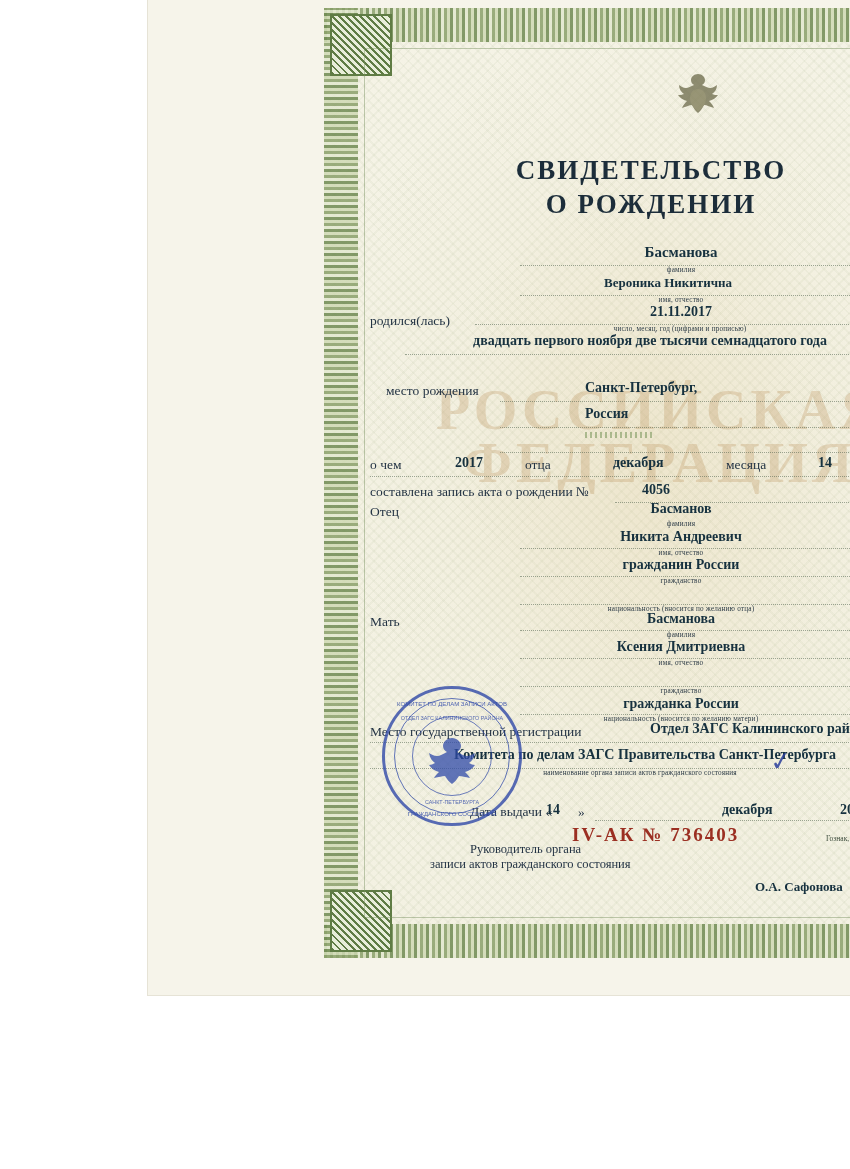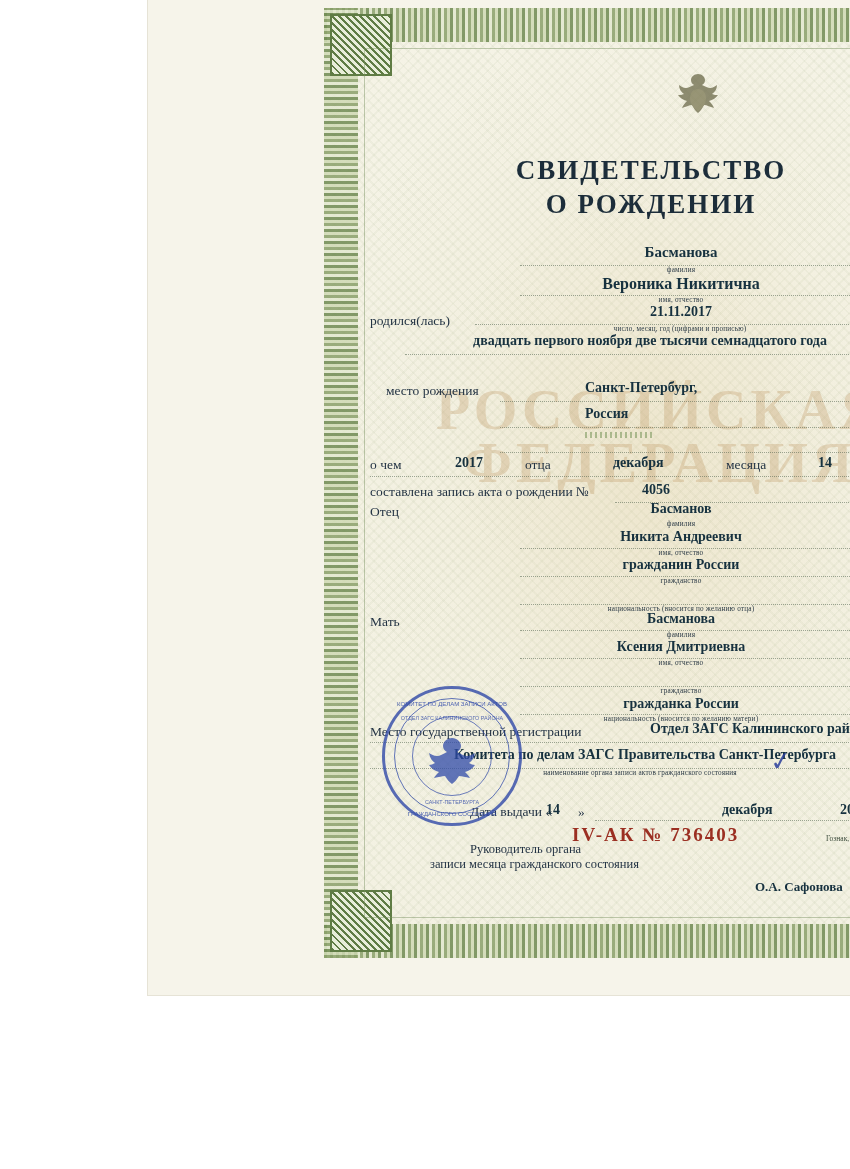--- a/index.html
+++ b/index.html
@@ -111,21 +111,21 @@
 
       <h1 id="title">
         <span>СВИДЕТЕЛЬСТВО</span>
         <span>О РОЖДЕНИИ</span>
       </h1>
 
       <div class="val center" style="left:181px;top:190px;width:260px;font-size:15px;">Басманова</div>
       <div class="rule" style="left:150px;top:211px;width:330px;"></div>
       <div class="cap" style="left:181px;top:212px;width:260px;">фамилия</div>
 
-      <div class="val center" style="left:161px;top:221px;width:300px;font-size:16px;">Вероника Никитична</div>
+      <div class="val center" style="left:148px;top:221px;width:300px;font-size:13px;">Вероника Никитична</div>
       <div class="rule" style="left:150px;top:241px;width:330px;"></div>
       <div class="cap" style="left:181px;top:242px;width:260px;">имя, отчество</div>
 
       <div class="val center" style="left:196px;top:250px;width:230px;">21.11.2017</div>
       <div class="lbl" style="left:0px;top:259px;">родился(лась)</div>
       <div class="rule" style="left:105px;top:270px;width:400px;"></div>
       <div class="cap" style="left:160px;top:271px;width:300px;">число, месяц, год (цифрами и прописью)</div>
 
       <div class="val center" style="left:45px;top:279px;width:470px;">двадцать первого ноября две тысячи семнадцатого года</div>
       <div class="rule" style="left:35px;top:300px;width:490px;"></div>
@@ -185,21 +185,21 @@
 
       <div class="lbl" style="left:100px;top:750px;">Дата выдачи «</div>
       <div class="val" style="left:176px;top:748px;">14</div>
       <div class="lbl" style="left:208px;top:750px;">»</div>
       <div class="val" style="left:352px;top:748px;">декабря</div>
       <div class="val" style="left:470px;top:748px;">2017</div>
 
       <div class="rule" style="left:225px;top:766px;width:290px;"></div>
 
       <div class="lbl" style="left:100px;top:788px;font-size:12.5px;">Руководитель органа</div>
-      <div class="lbl" style="left:60px;top:803px;font-size:12.5px;">записи месяца гражданского состояния</div>
+      <div class="lbl" style="left:60px;top:803px;font-size:12.5px;">записи актов гражданского состояния</div>
       <div class="val" style="left:385px;top:825px;font-size:13px;">О.А. Сафонова</div>
 
       <div id="sig">✓</div>
 
       <div id="seal">
         <div class="ring"></div>
           <div class="ring2"></div>
           <div class="ring3"></div>
         <svg viewBox="0 0 140 140" style="position:absolute;inset:0;">
           <g fill="#2f49a8" opacity=".75">

